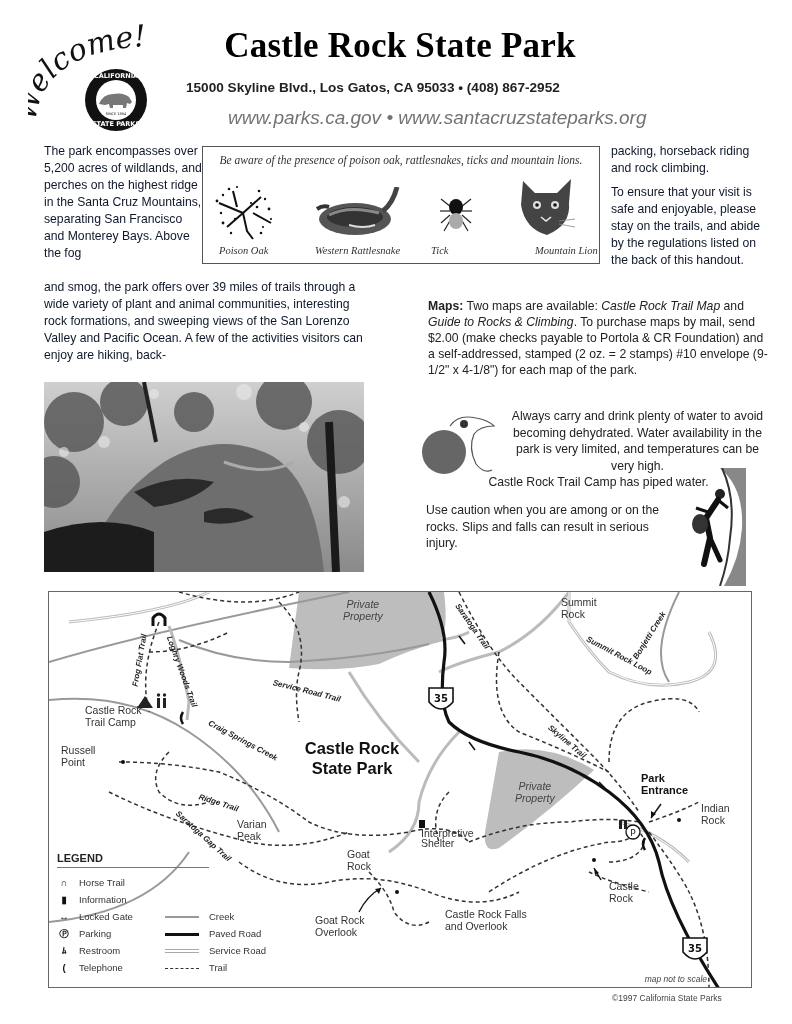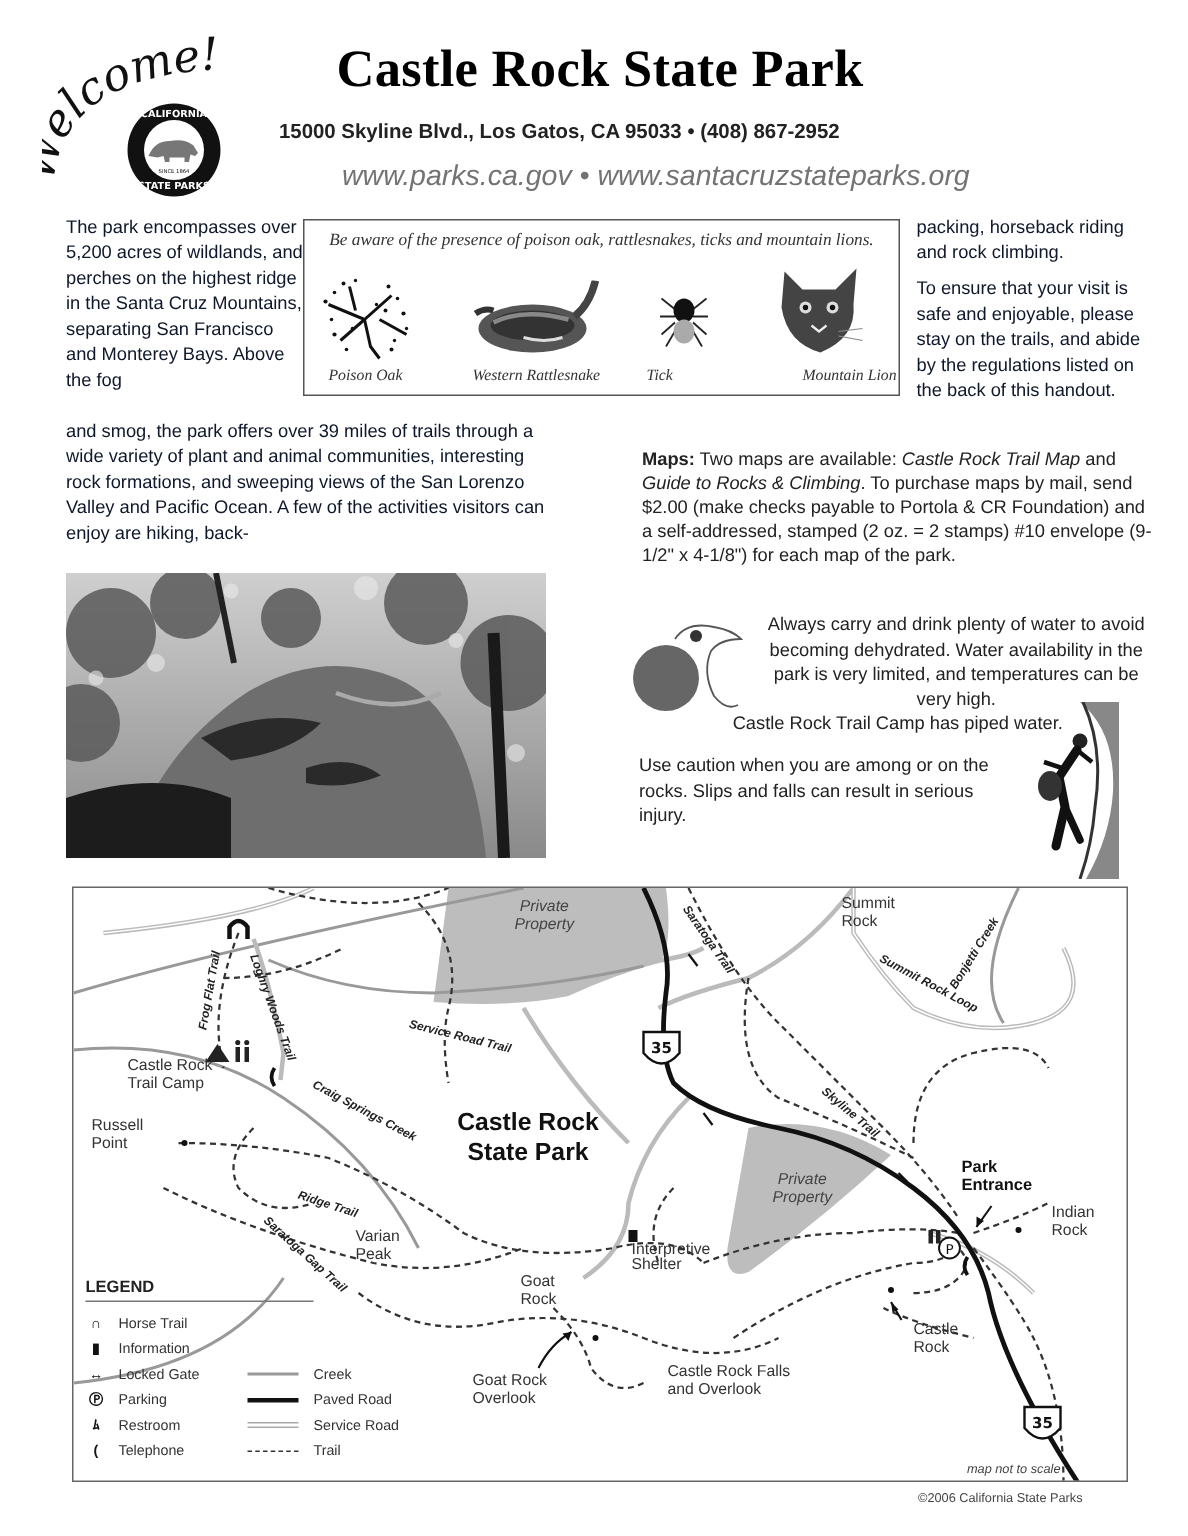--- a/index.html
+++ b/index.html
@@ -397,13 +397,13 @@
 
     <div class="leg-row" style="left:108px; top:58px;"><span class="leg-line" style="border-top:2px solid #999;"></span><span>Creek</span></div>
     <div class="leg-row" style="left:108px; top:75px;"><span class="leg-line" style="border-top:3px solid #111;"></span><span>Paved Road</span></div>
     <div class="leg-row" style="left:108px; top:92px;"><span class="leg-line" style="border-top:1px solid #aaa; border-bottom:1px solid #aaa; height:2px;"></span><span>Service Road</span></div>
     <div class="leg-row" style="left:108px; top:109px;"><span class="leg-line" style="border-top:1.5px dashed #333;"></span><span>Trail</span></div>
   </div>
 
   <div id="scale-note">map not to scale</div>
 </div>
 
-<div id="copyright" class="abs">©2006 California State Parks</div>
+<div id="copyright" class="abs">©1997 California State Parks</div>
 
 </body></html>

